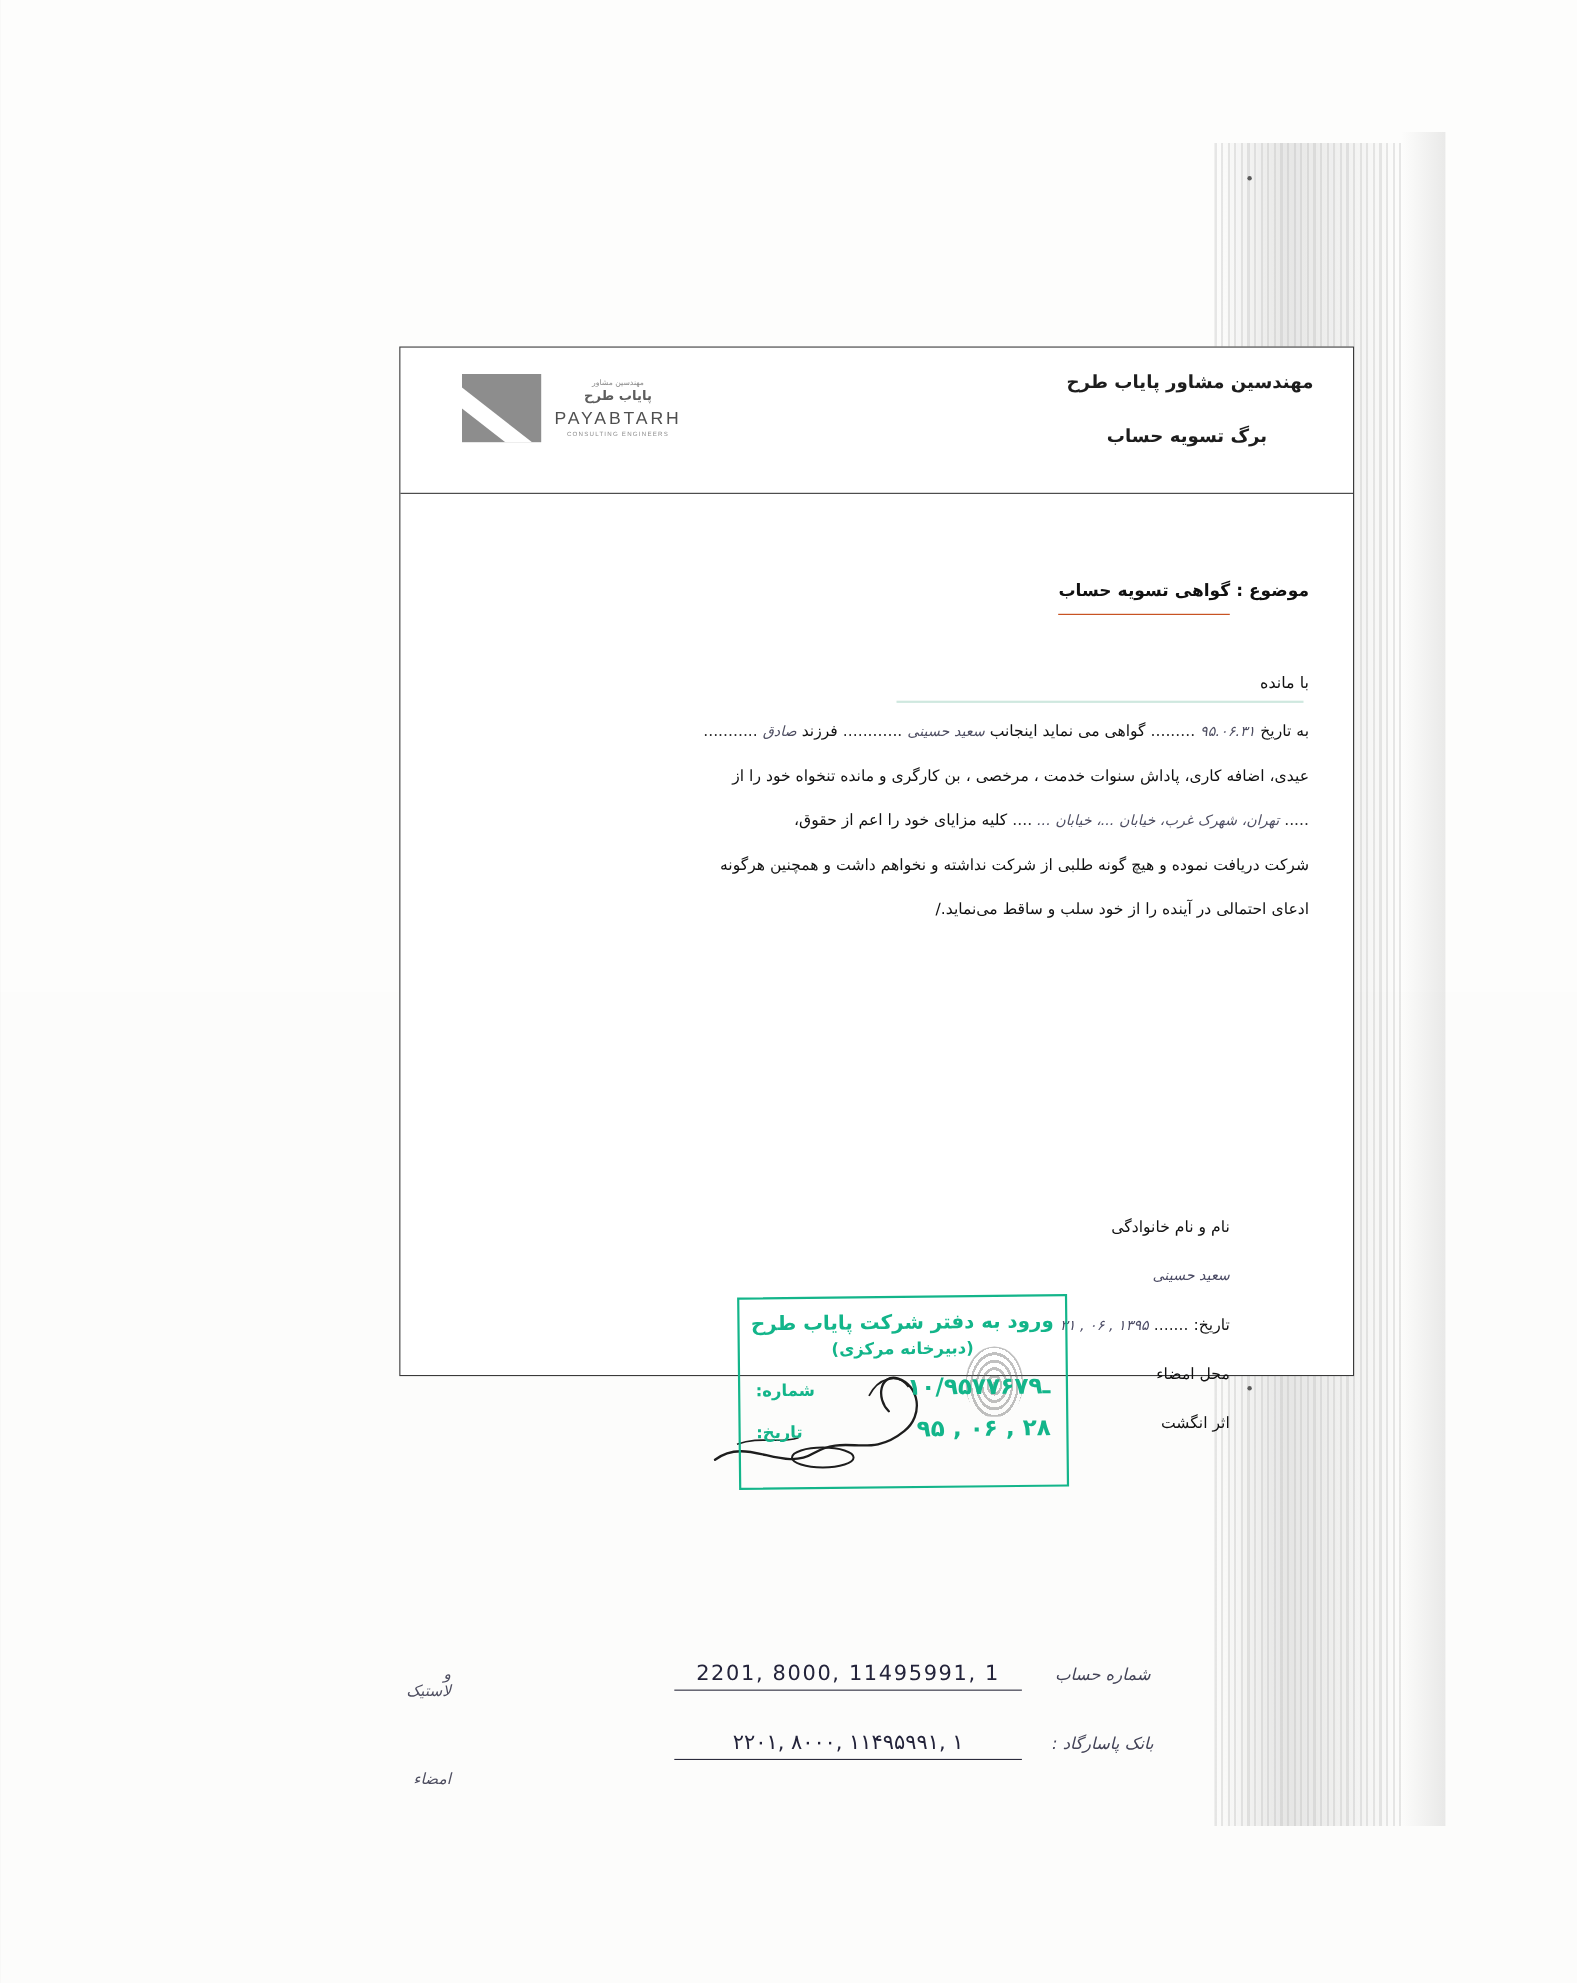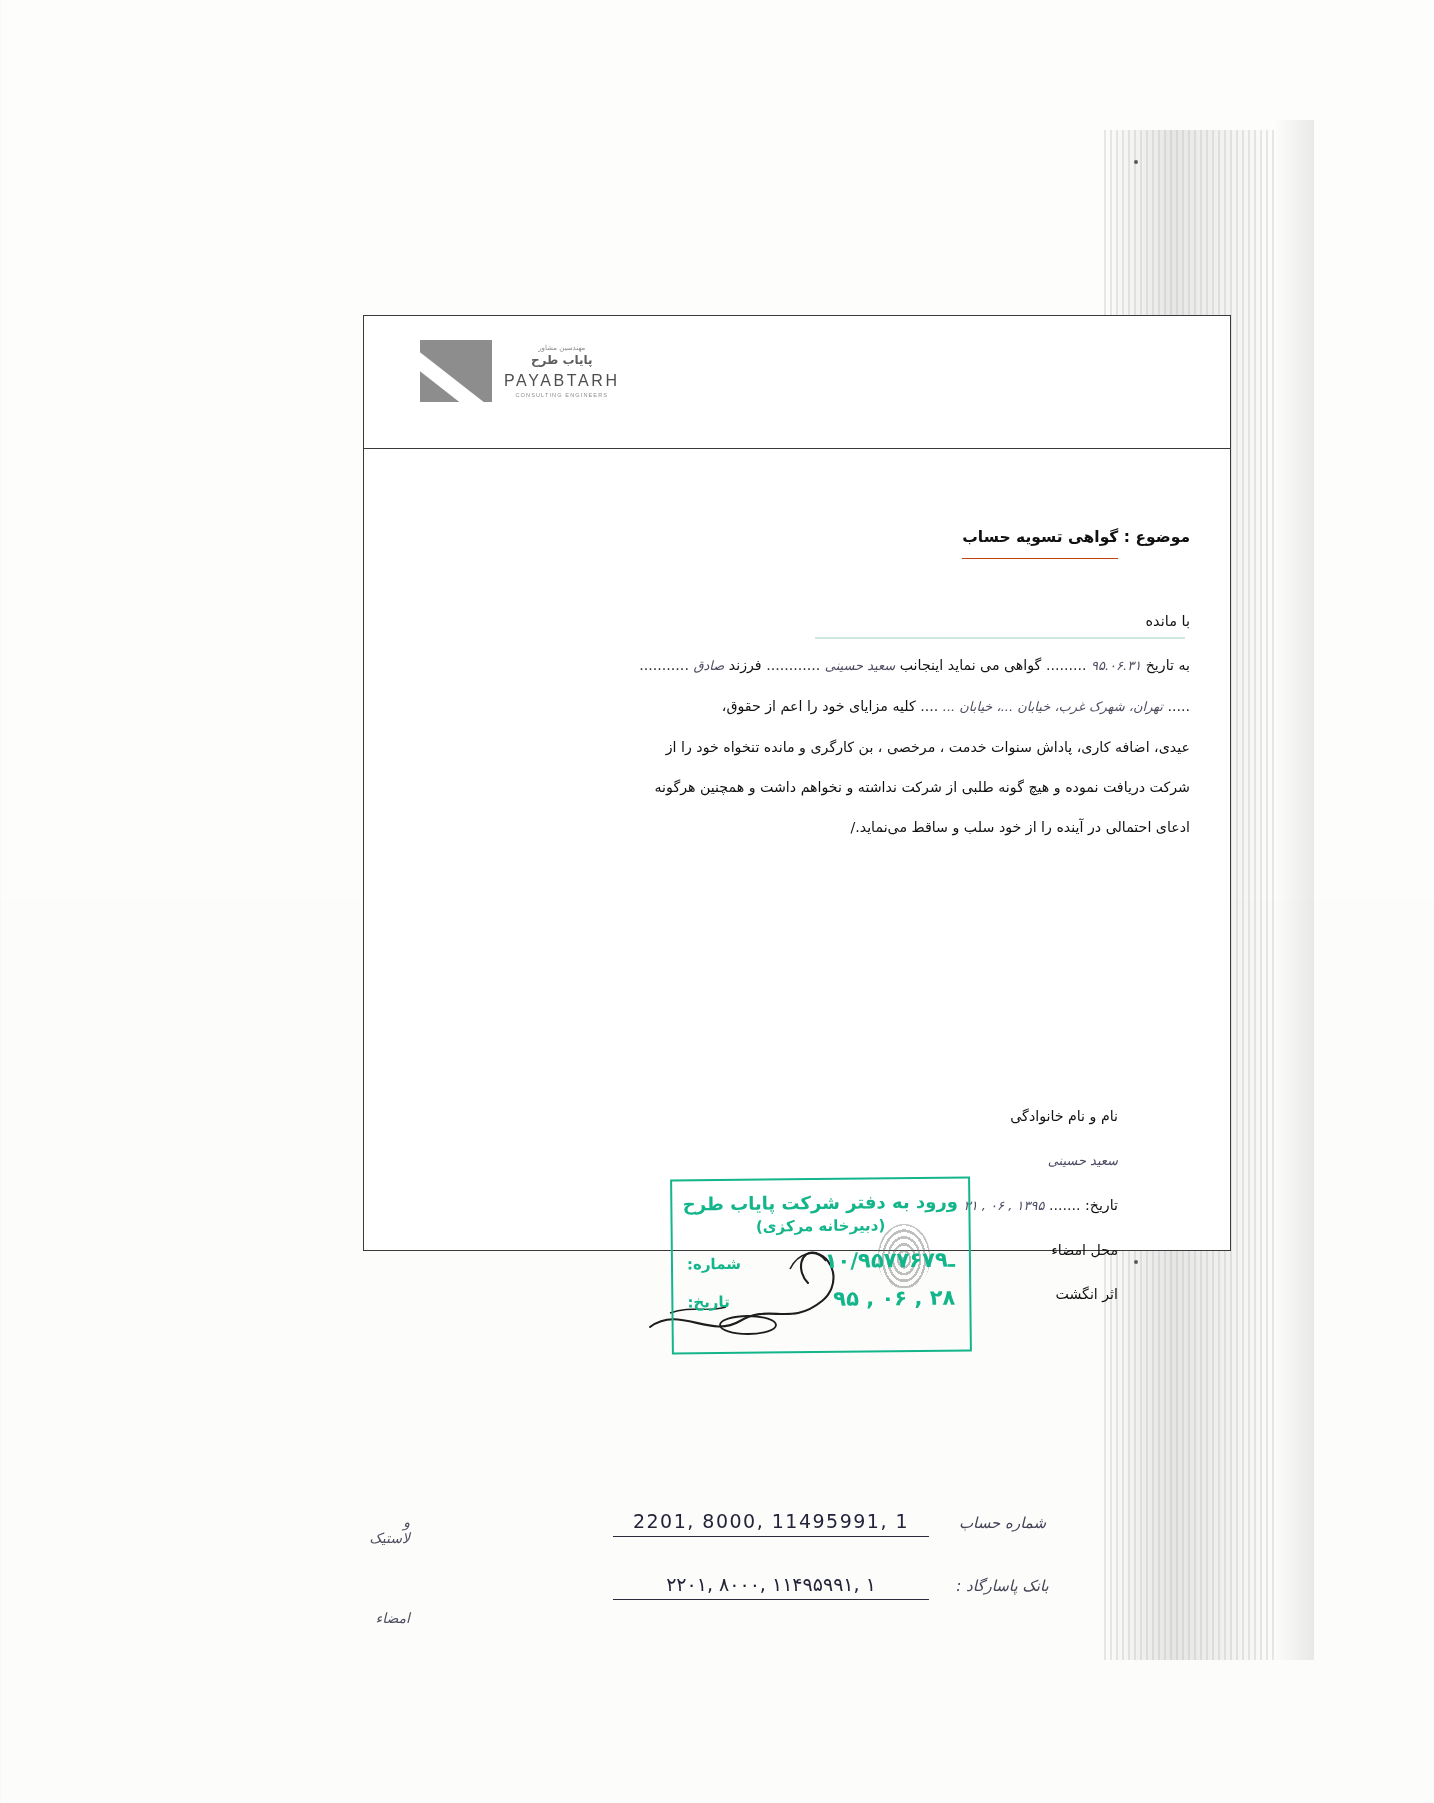--- a/index.html
+++ b/index.html
@@ -364,20 +364,24 @@
   <div class="doc-header">
     <div class="logo-wrap">
       <div class="logo-mark"></div>
       <div class="logo-text">
         <div class="logo-fa-small">مهندسین مشاور</div>
         <div class="logo-fa">پایاب طرح</div>
         <div class="logo-en">PAYABTARH</div>
         <div class="logo-en-sub">CONSULTING ENGINEERS</div>
       </div>
     </div>
+    <div class="header-titles">
+      <div class="t1">مهندسین مشاور پایاب طرح</div>
+      <div class="t2">برگ تسویه حساب</div>
+    </div>
   </div>
 
   <div class="doc-body">
 
     <div class="subject">
       <span>موضوع :</span>
       <span class="uline">گواهی تسویه حساب</span>
     </div>
 
     <div class="salam">با مانده</div>
@@ -389,27 +393,27 @@
         <span>به تاریخ</span>
         <span class="hw">۹۵.۰۶.۳۱</span>
         <span class="dots">.........</span>
         <span>گواهی می نماید اینجانب</span>
         <span class="hw">سعید حسینی</span>
         <span class="dots">............</span>
         <span>فرزند</span>
         <span class="hw">صادق</span>
         <span class="dots">...........</span>
       </div>
+      <div>عیدی، اضافه کاری،  پاداش سنوات خدمت ، مرخصی ، بن کارگری و مانده تنخواه خود را از</div>
       <div>
         <span class="dots">.....</span>
         <span class="hw">تهران، شهرک غرب، خیابان ...، خیابان ...</span>
         <span class="dots">....</span>
         <span>کلیه مزایای خود را اعم از حقوق،</span>
       </div>
-      <div>عیدی، اضافه کاری،  پاداش سنوات خدمت ، مرخصی ، بن کارگری و مانده تنخواه خود را از</div>
       <div>شرکت دریافت نموده و هیچ گونه طلبی از شرکت نداشته و نخواهم داشت و همچنین هرگونه</div>
       <div>ادعای احتمالی در آینده را از خود سلب و ساقط می‌نماید./</div>
     </div>
 
     <div class="sig-block">
       <div class="row">
         <span class="lbl">نام و نام خانوادگی</span>
       </div>
       <div class="row">
         <span class="sig-hand">سعید حسینی</span>

